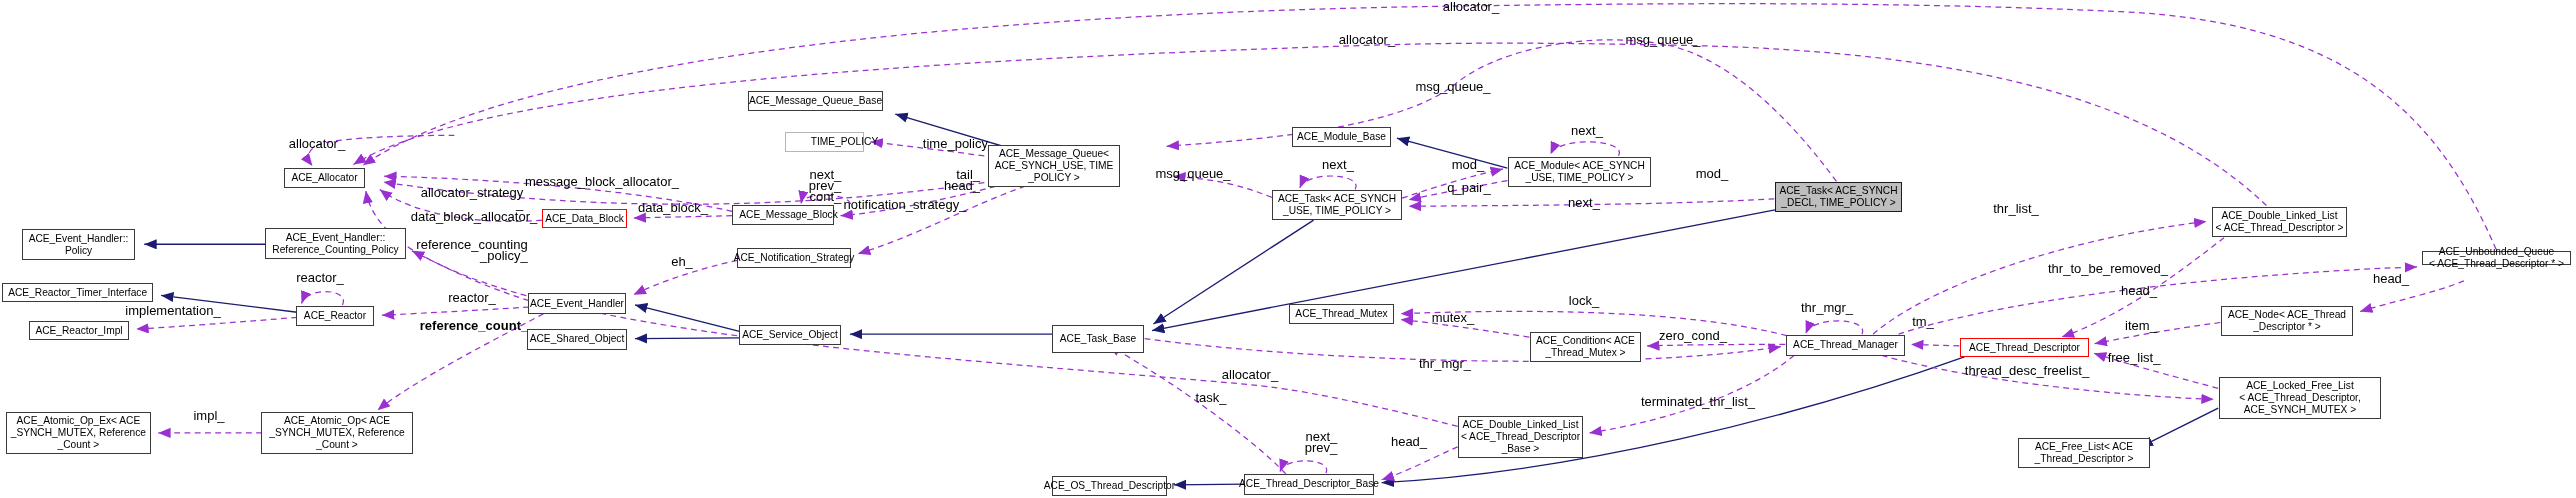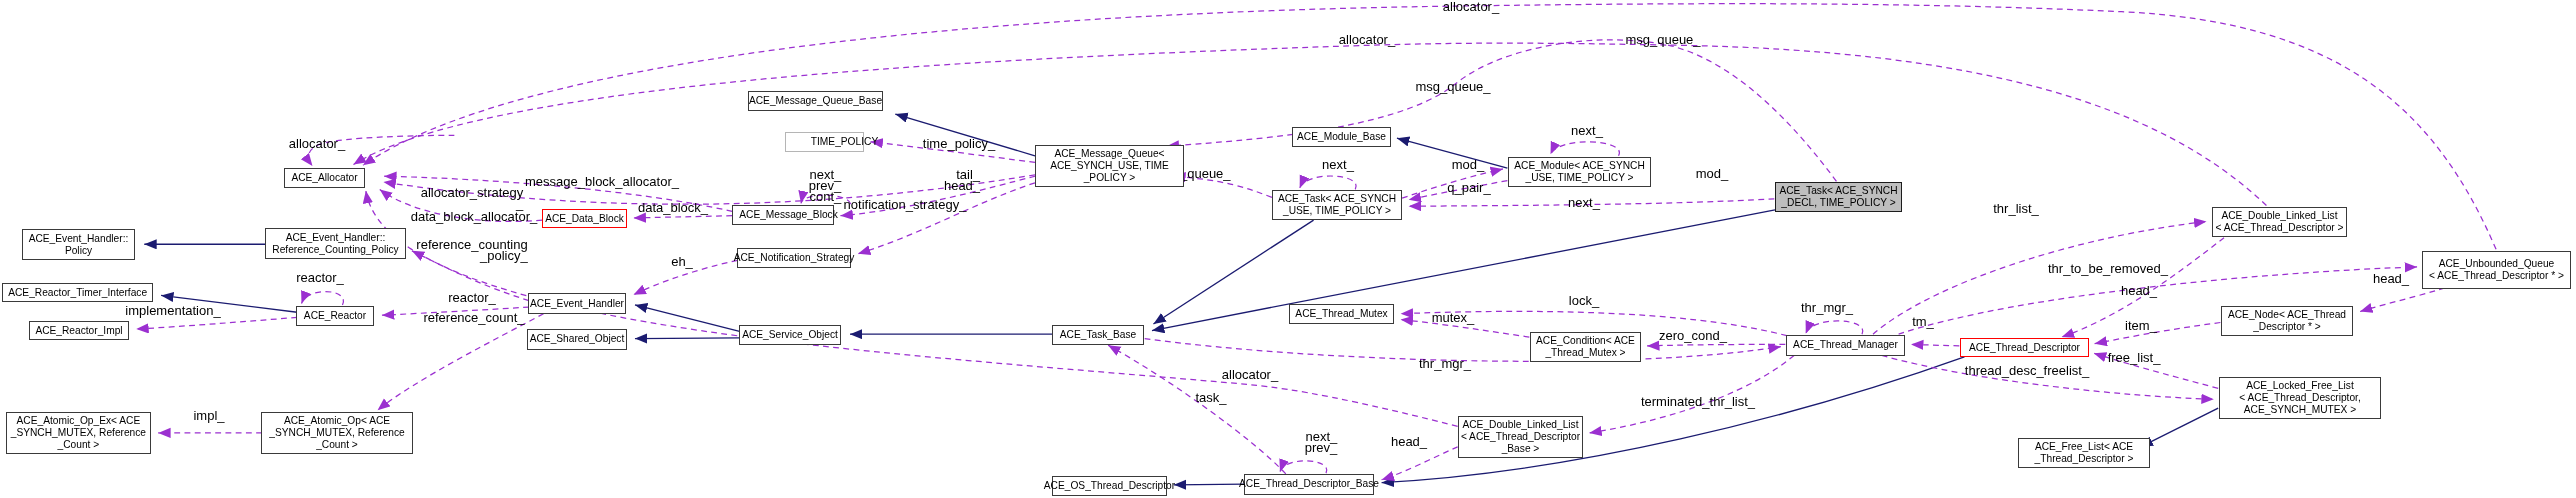--- a/index.html
+++ b/index.html
@@ -141,26 +141,26 @@
       </div>
       <div class="node plain" style="left: 739px; top: 325px; width: 102px; height: 20px;">
         <div>ACE_Service_Object</div>
       </div>
       <div class="node plain" style="left: 748px; top: 91px; width: 135px; height: 20px;">
         <div>ACE_Message_Queue_Base</div>
       </div>
       <div class="node param" style="left: 785px; top: 132px; width: 79px; height: 20px;">
         <div>TIME_POLICY</div>
       </div>
-      <div class="node plain" style="left: 1035px; top: 145px; width: 149px; height: 42px; align-items: center;">
+      <div class="node plain" style="left: 988px; top: 145px; width: 132px; height: 42px; align-items: center;">
         <div>ACE_Message_Queue&lt;</div>
         <div>ACE_SYNCH_USE, TIME</div>
         <div>_POLICY &gt;</div>
       </div>
-      <div class="node plain" style="left: 1052px; top: 325px; width: 92px; height: 20px;">
+      <div class="node plain" style="left: 1052px; top: 325px; width: 92px; height: 28px;">
         <div>ACE_Task_Base</div>
       </div>
       <div class="node plain" style="left: 1292px; top: 127px; width: 99px; height: 20px;">
         <div>ACE_Module_Base</div>
       </div>
       <div class="node plain" style="left: 1508px; top: 157px; width: 143px; height: 30px;">
         <div>ACE_Module&lt; ACE_SYNCH</div>
         <div>_USE, TIME_POLICY &gt;</div>
       </div>
       <div class="node plain" style="left: 1272px; top: 190px; width: 130px; height: 30px;">
@@ -181,21 +181,21 @@
       <div class="node plain" style="left: 1786px; top: 335px; width: 119px; height: 20.5px;">
         <div>ACE_Thread_Manager</div>
       </div>
       <div class="node truncated" style="left: 1960px; top: 338px; width: 129px; height: 19px;">
         <div>ACE_Thread_Descriptor</div>
       </div>
       <div class="node plain" style="left: 2212px; top: 207px; width: 135px; height: 30px;">
         <div>ACE_Double_Linked_List</div>
         <div>&lt; ACE_Thread_Descriptor &gt;</div>
       </div>
-      <div class="node plain" style="left: 2422px; top: 251px; width: 149px; height: 38px;">
+      <div class="node plain" style="left: 2422px; top: 251px; width: 149px; height: 14px;">
         <div>ACE_Unbounded_Queue</div>
         <div>&lt; ACE_Thread_Descriptor * &gt;</div>
       </div>
       <div class="node plain" style="left: 2221px; top: 306px; width: 132px; height: 30px;">
         <div>ACE_Node&lt; ACE_Thread</div>
         <div>_Descriptor * &gt;</div>
       </div>
       <div class="node plain" style="left: 2219px; top: 377px; width: 162px; height: 42px;">
         <div>ACE_Locked_Free_List</div>
         <div>&lt; ACE_Thread_Descriptor,</div>
@@ -243,21 +243,21 @@
       <div class="elabel" style="left: 472px; top: 239px;">
         <div>reference_counting</div>
         <div>_policy_</div>
       </div>
       <div class="elabel" style="left: 320px; top: 272px;">
         <div>reactor_</div>
       </div>
       <div class="elabel" style="left: 472px; top: 292px;">
         <div>reactor_</div>
       </div>
-      <div class="elabel" style="left: 474px; top: 312px;">
+      <div class="elabel" style="left: 474px; top: 320px; font-weight: bold;">
         <div>reference_count_</div>
       </div>
       <div class="elabel" style="left: 173px; top: 305px;">
         <div>implementation_</div>
       </div>
       <div class="elabel" style="left: 209px; top: 410px;">
         <div>impl_</div>
       </div>
       <div class="elabel" style="left: 682px; top: 256px;">
         <div>eh_</div>

